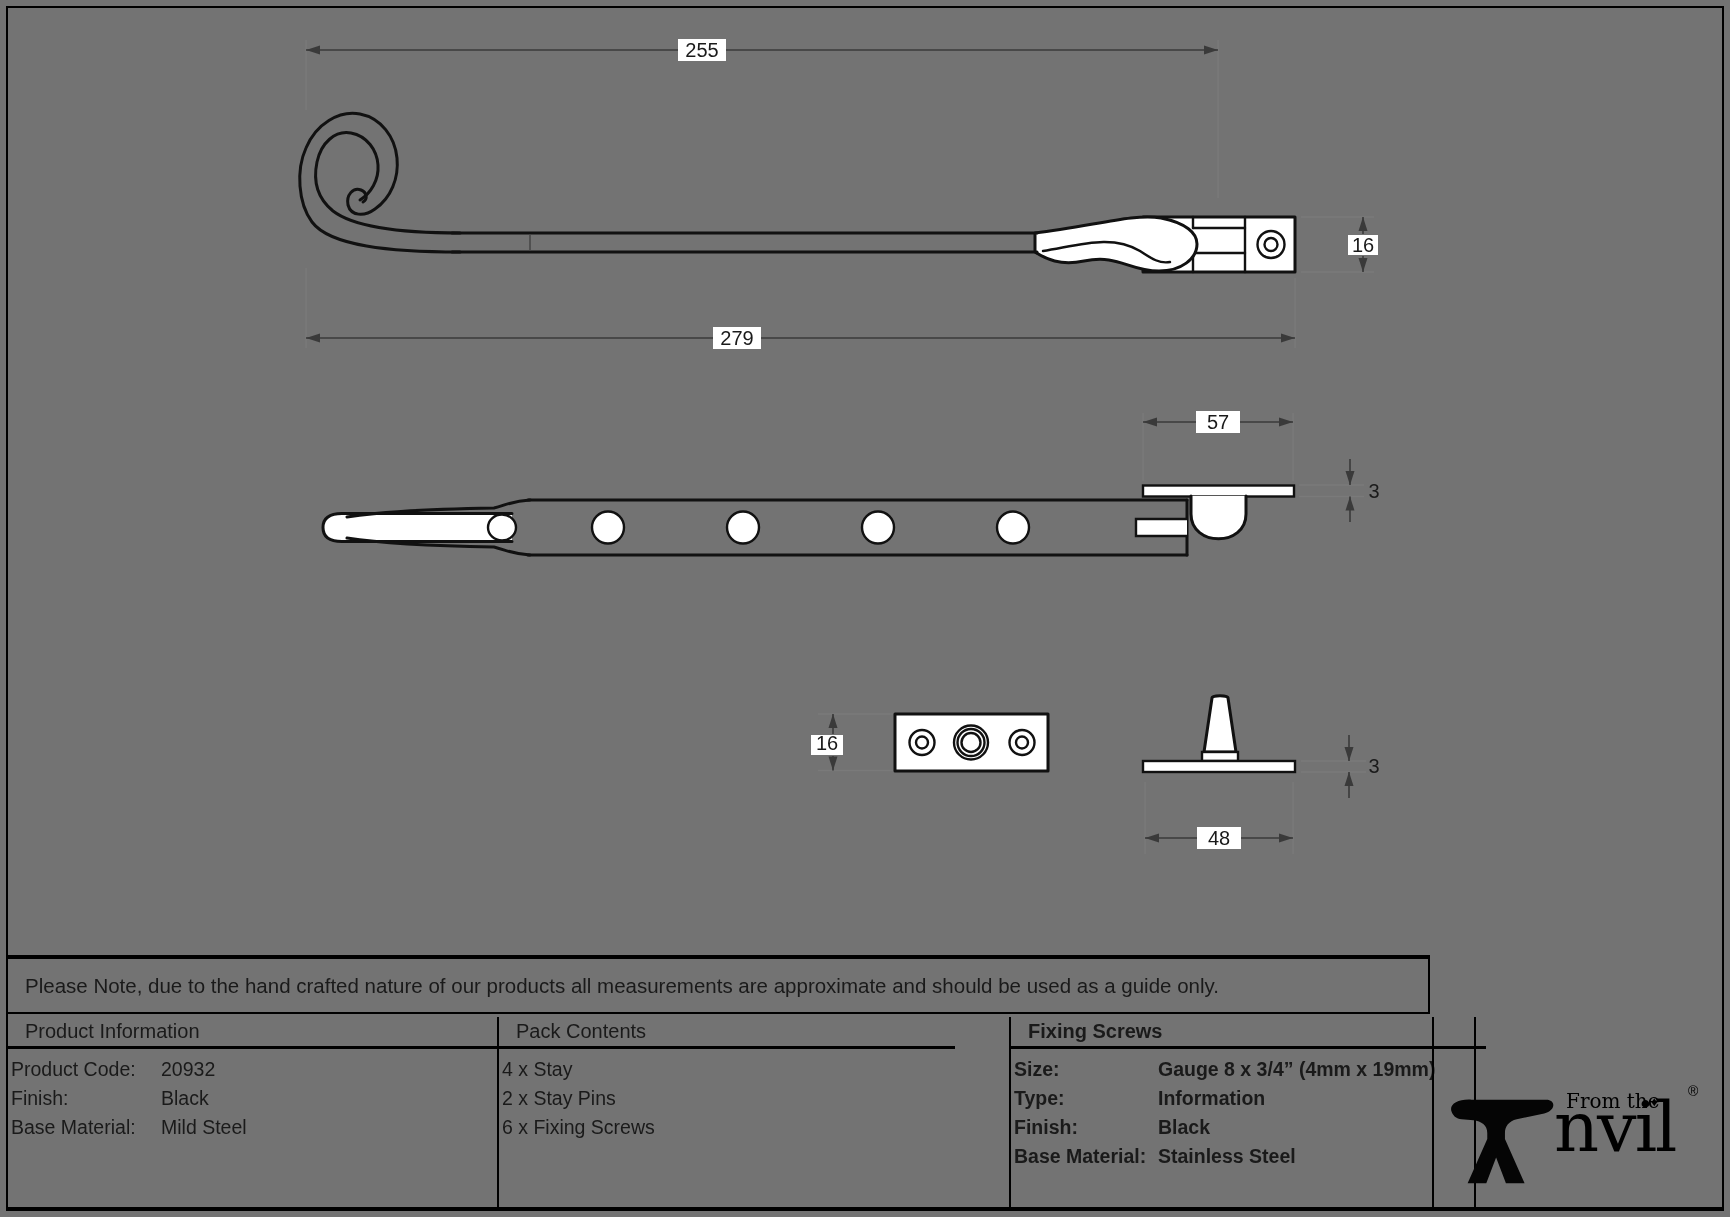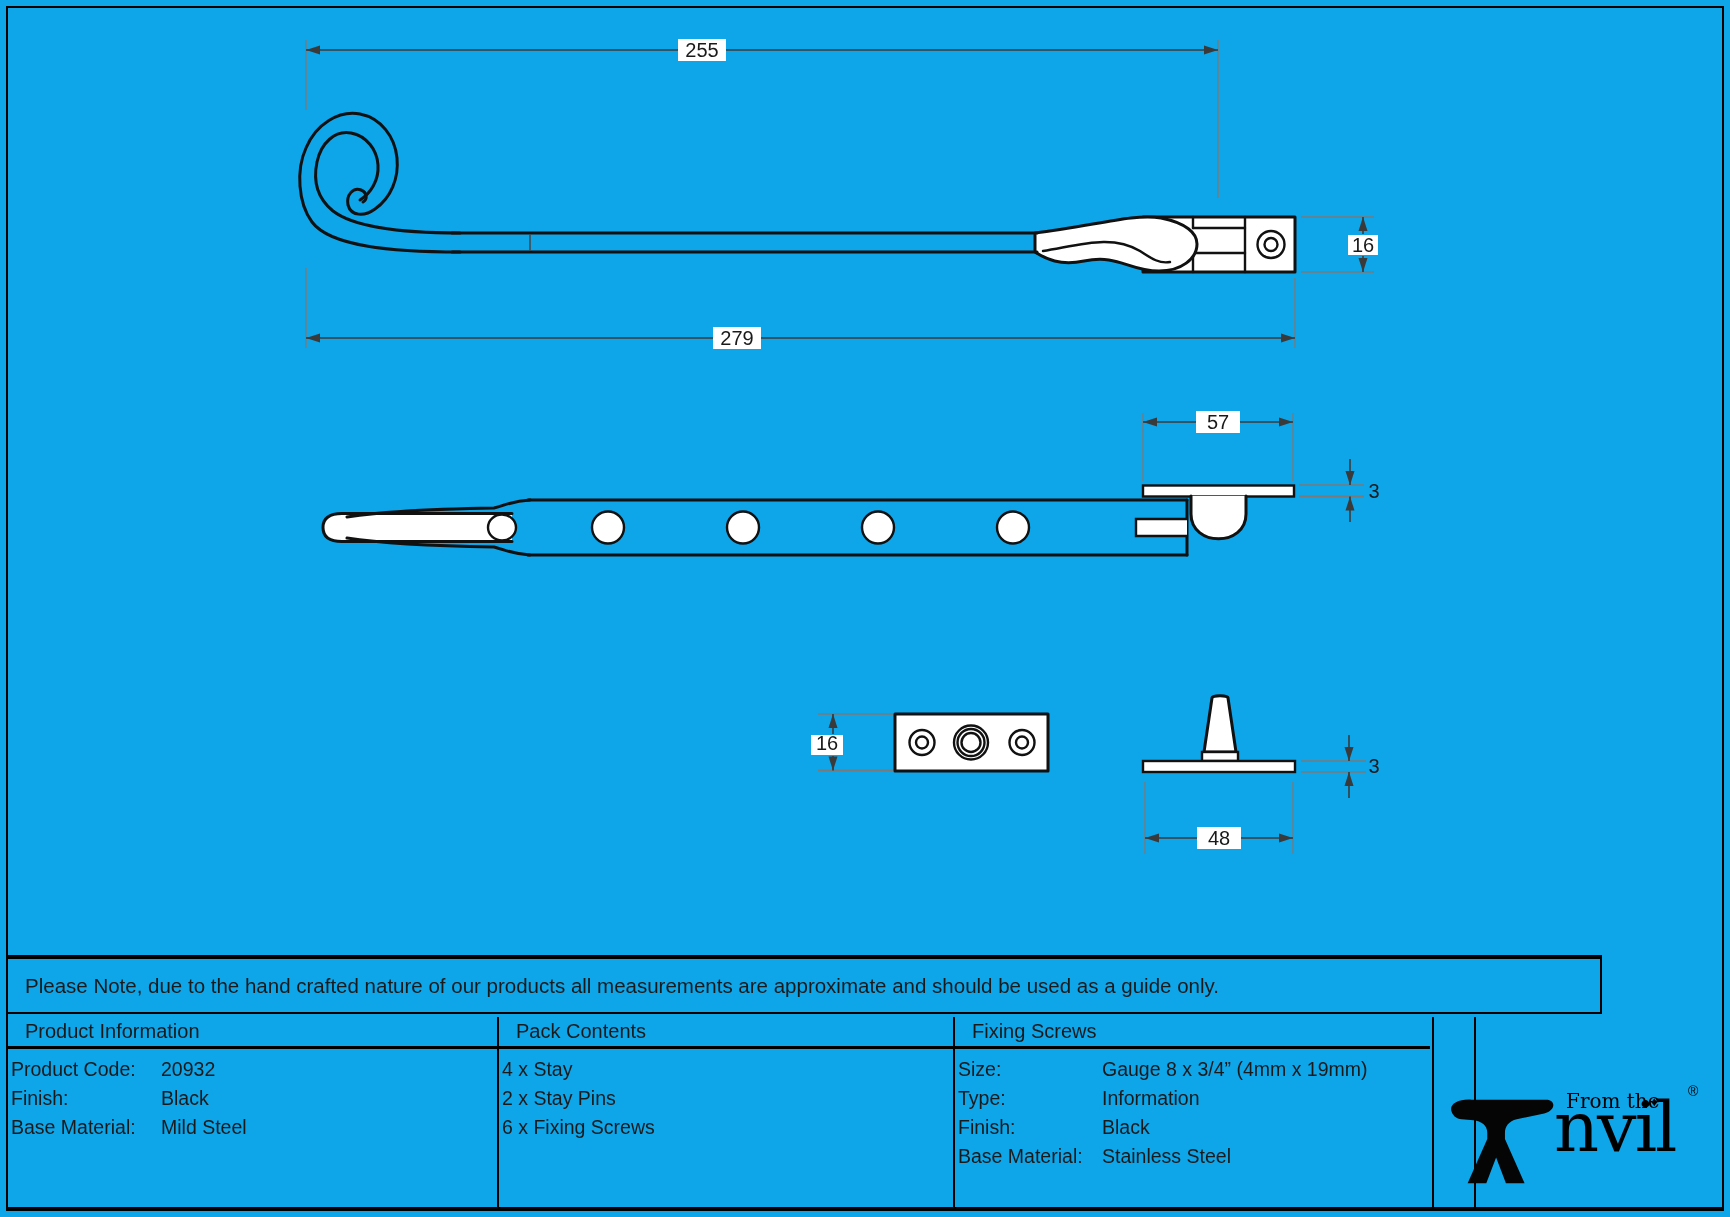--- a/index.html
+++ b/index.html
@@ -1,31 +1,31 @@
 <!DOCTYPE html>
 <html><head>
 <meta charset="utf-8">
 <style>
   html,body{margin:0;padding:0;background:#e8e8e8;}
-  .sheet{position:relative;width:1730px;height:1217px;background:#0ea5e9;overflow:hidden;
+  .sheet{position:relative;width:1730px;height:1217px;background:#737373;overflow:hidden;
          font-family:"Liberation Sans",sans-serif;color:#1a1a1a;}
   .frame{position:absolute;left:6px;top:6px;width:1718px;height:1205px;
          border:2.5px solid #000;border-bottom-width:4px;box-sizing:border-box;pointer-events:none;}
   svg.drawing{position:absolute;left:0;top:0;}
   
   .ol{stroke:#111;stroke-width:3;stroke-linecap:round;stroke-linejoin:round;}
   .ol2{stroke:#111;stroke-width:2.4;stroke-linecap:round;}
   .thin{stroke:#444;stroke-width:1.5;}
   .ext{stroke:#7a7a7a;stroke-width:1.4;}
   .dim{stroke:#3a3a3a;stroke-width:1.6;}
   .arr{fill:#3a3a3a;stroke:none;}
   .mask{fill:#fff;stroke:none;}
   text.dimtxt{font-family:"Liberation Sans",sans-serif;font-size:20px;fill:#1a1a1a;text-anchor:middle;}
   
-  .note-row{position:absolute;left:6px;width:1596px;top:955px;height:59px;box-sizing:border-box;
+  .note-row{position:absolute;left:6px;width:1424px;top:955px;height:59px;box-sizing:border-box;
             border-top:4px solid #000;border-bottom:2.5px solid #000;border-left:2.5px solid #000;border-right:2.5px solid #000;
             display:flex;align-items:center;padding-left:17px;font-size:20.5px;}
   .spec{position:absolute;left:6px;top:1016.5px;width:1470px;height:194.5px;box-sizing:border-box;
         border-left:2.5px solid #000;border-right:2.5px solid #000;}
   .col{position:absolute;top:0;bottom:0;box-sizing:border-box;}
   .col.c2,.col.c3,.col.c4{border-left:2.2px solid #000;}
   .col-h{height:29px;border-bottom:3px solid #000;display:flex;align-items:center;
          padding-left:17px;font-size:20px;}
   .col-b{padding:9px 0 0 3px;}
   .trow{display:flex;font-size:19.5px;line-height:23px;margin-bottom:6px;}
@@ -228,21 +228,21 @@
 
     <div class="col c2" style="left:489px;width:458px;">
       <div class="col-h">Pack Contents</div>
       <div class="col-b">
         <div class="item">4 x Stay</div>
         <div class="item">2 x Stay Pins</div>
         <div class="item">6 x Fixing Screws</div>
       </div>
     </div>
 
-    <div class="col c3 fs" style="left:945px;width:477px;">
+    <div class="col c3 fs" style="left:1001px;width:477px;font-weight:bold;">
       <div class="col-h">Fixing Screws</div>
       <div class="col-b">
         <div class="trow">
           <span class="lb">Size:</span>
           <span class="vl">Gauge 8 x 3/4” (4mm x 19mm)</span>
         </div>
         <div class="trow">
           <span class="lb">Type:</span>
           <span class="vl">Information</span>
         </div>

